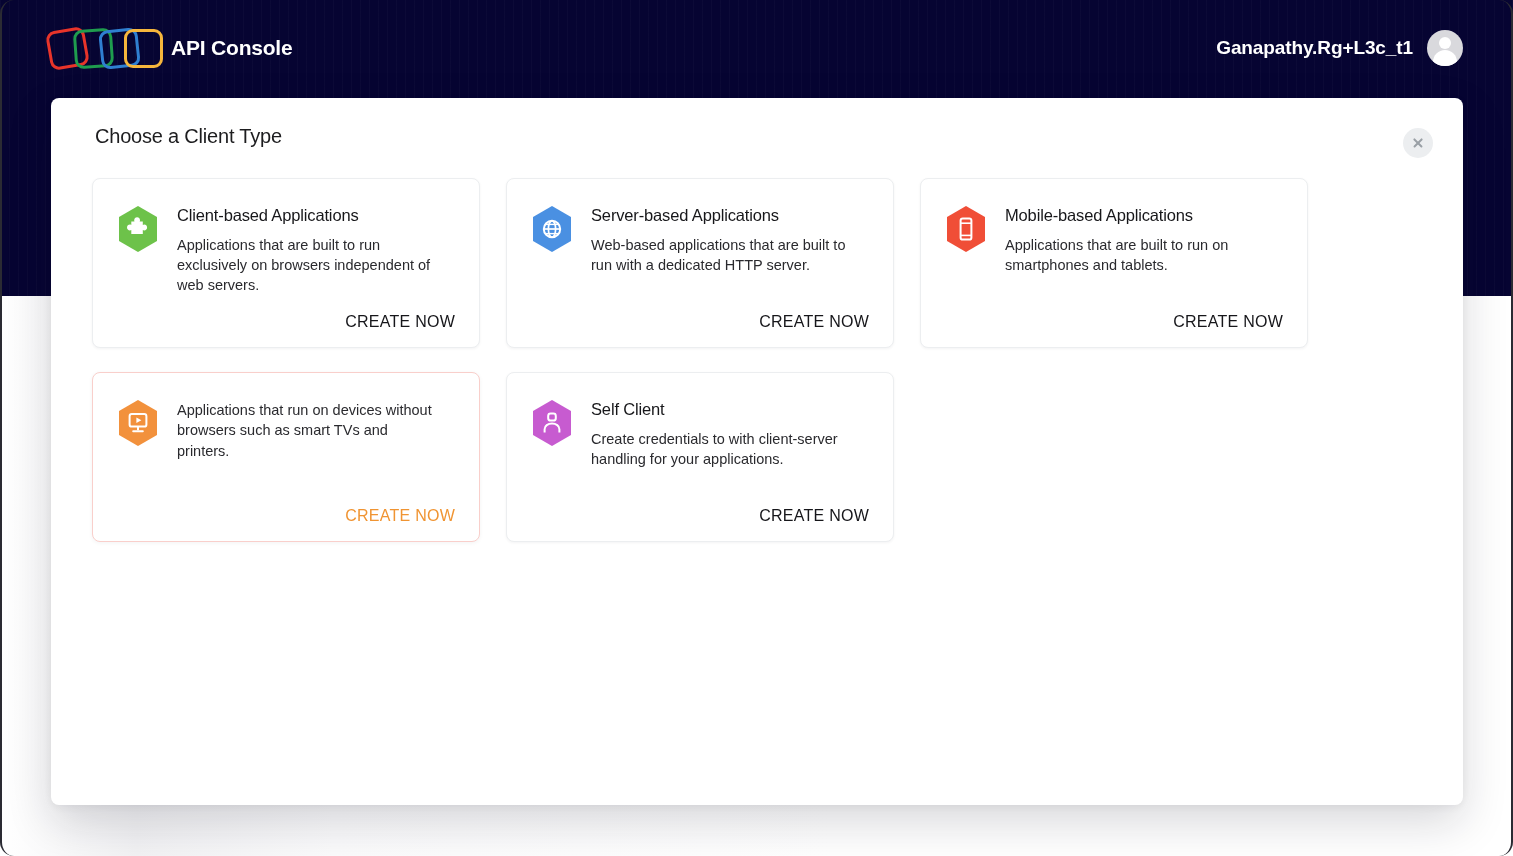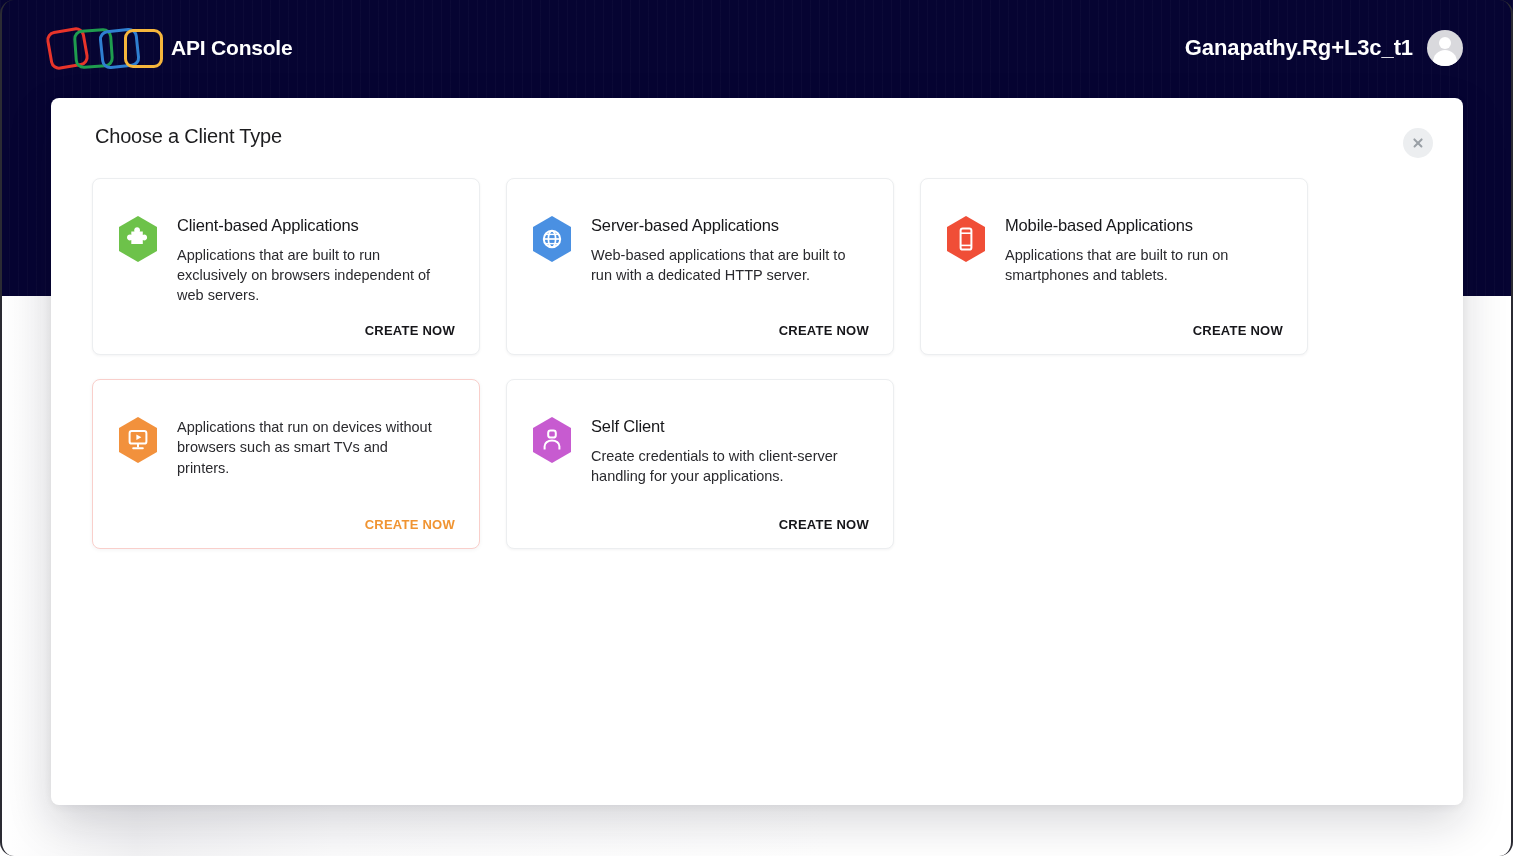--- a/index.html
+++ b/index.html
@@ -107,21 +107,21 @@
 
   .header-right {
     margin-left: auto;
     margin-right: 50px;
     display: flex;
     align-items: center;
     gap: 14px;
   }
   .user-name {
     color: #ffffff;
-    font-size: 22px;
+    font-size: 19px;
     font-weight: bold;
     letter-spacing: -0.1px;
     white-space: nowrap;
   }
   .avatar {
     width: 36px; height: 36px;
     border-radius: 50%;
     background: #d9d9dd;
     position: relative;
     overflow: hidden;
@@ -203,21 +203,21 @@
     column-gap: 26px;
     row-gap: 24px;
   }
 
   .card {
     position: relative;
     background: #ffffff;
     border: 1px solid #eceef0;
     border-radius: 8px;
     box-shadow: 0 1px 3px rgba(20,20,40,0.05);
-    padding: 36px 24px 16px 24px;
+    padding: 26px 24px 16px 24px;
     min-height: 170px;
     display: flex;
     flex-direction: column;
     cursor: pointer;
   }
   .card.is-active {
     border: 1.6px solid #f9cfcb;
     box-shadow: 0 1px 4px rgba(20,20,40,0.05);
   }
   .card.is-empty {
@@ -255,22 +255,22 @@
   .card-desc {
     font-size: 14.5px;
     color: #2a2a2e;
     line-height: 1.39;
     max-width: 262px;
   }
 
   .create-now {
     margin-top: auto;
     align-self: flex-end;
-    font-size: 13px;
-    font-weight: bold;
+    font-size: 16px;
+    font-weight: normal;
     letter-spacing: 0.25px;
     color: #16161a;
     padding-top: 18px;
     cursor: pointer;
     white-space: nowrap;
     margin-left: 44px;
   }
   .create-now.accent { color: #f09432; }
 </style>
 </head>

